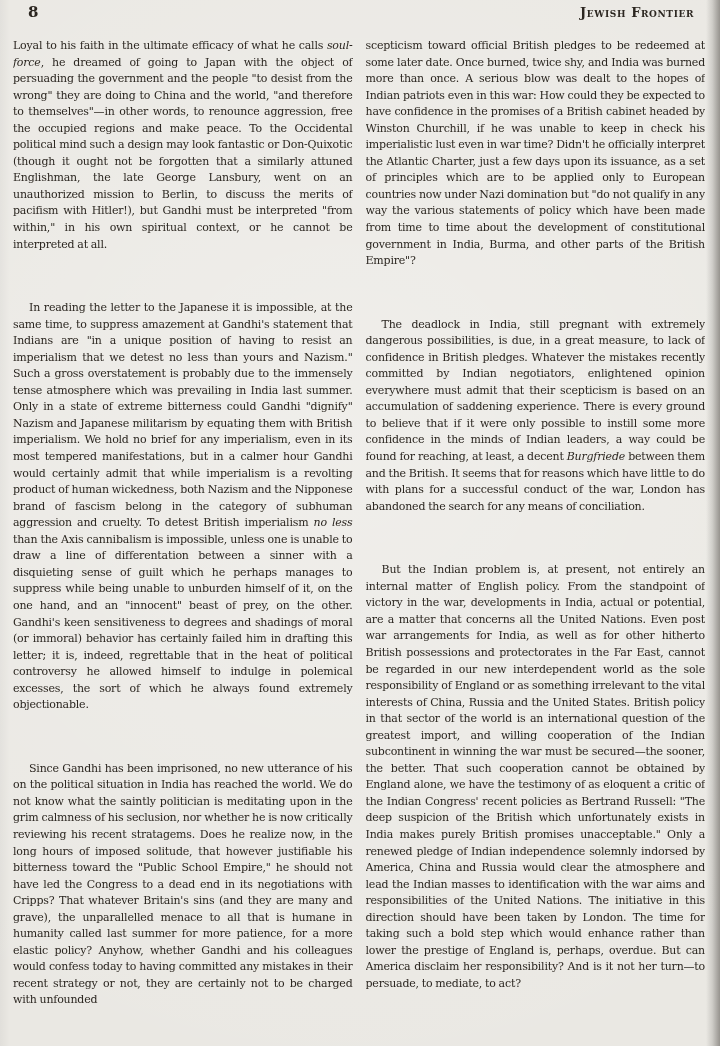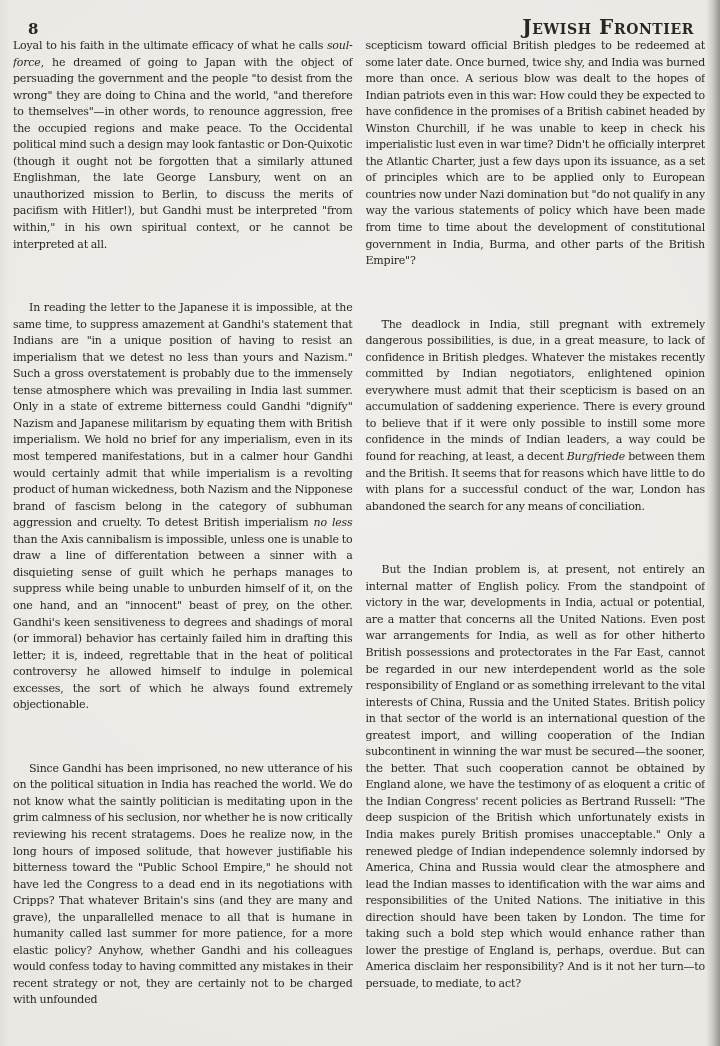--- a/index.html
+++ b/index.html
@@ -30,23 +30,22 @@
     pointer-events: none;
   }
   .header {
     position: absolute; top: 3px; left: 28px; right: 26px;
     display: flex; justify-content: space-between; align-items: baseline;
     font-weight: bold;
   }
   .pagenum { font-size: 15px; letter-spacing: 0.3px; }
   .journal {
     font-variant: small-caps;
-    font-size: 20px;
+    font-size: 13px;
     letter-spacing: 0.6px;
-    margin-top: 12px;
   }
   .columns {
     position: absolute; top: 38px; left: 13px; right: 15px; bottom: 0;
     display: flex; gap: 13px;
     overflow: hidden;
   }
   .col {
     flex: 1 1 0;
     overflow: hidden;
     text-align: justify;

